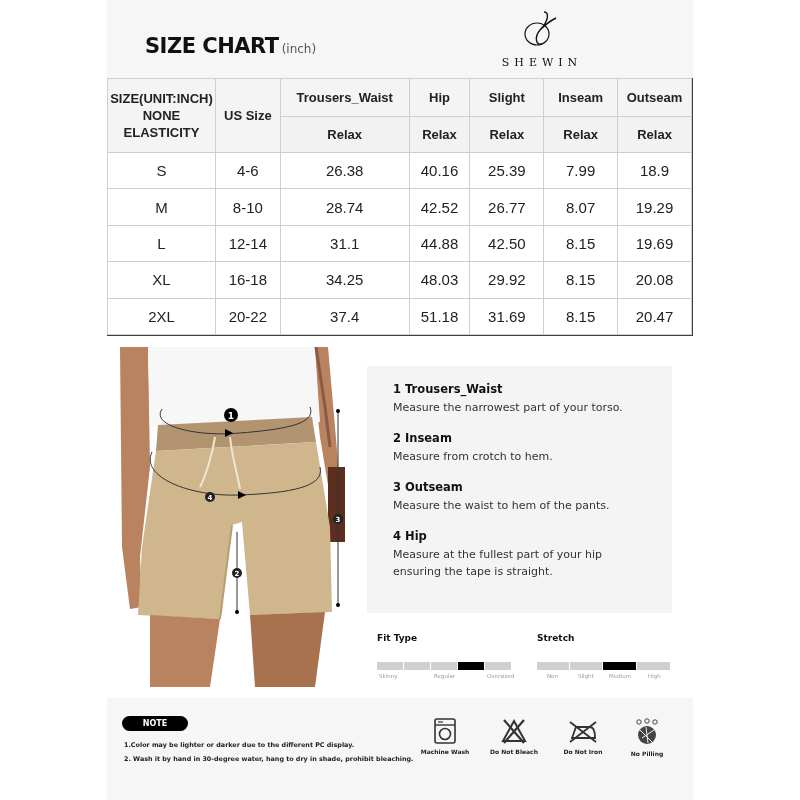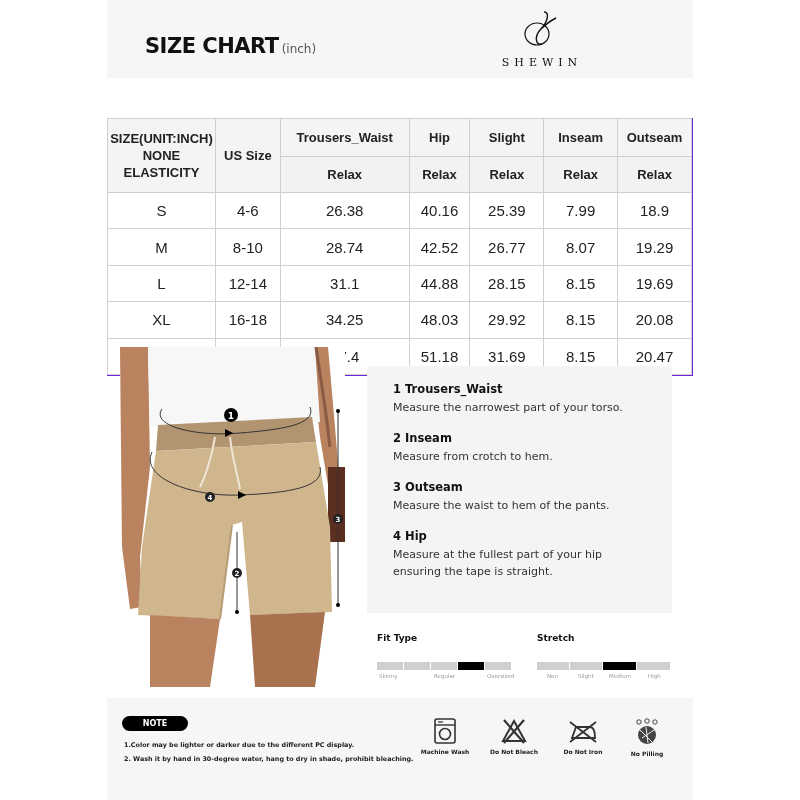--- a/index.html
+++ b/index.html
@@ -8,21 +8,21 @@
 
   
   .header { position: absolute; left: 0; top: 0; width: 586px; height: 78px; background: #f6f6f6; }
   .title { position: absolute; left: 38px; top: 34px; font-family: "DejaVu Sans", sans-serif; font-weight: bold; font-size: 21px; letter-spacing: -0.5px; color: #111; }
   .title small { font-weight: normal; font-size: 12px; color: #555; letter-spacing: 0; margin-left: 3px; }
   .logo { position: absolute; left: 383px; top: 10px; width: 100px; height: 60px; text-align: center; }
   .logo-mark { display: block; margin: 0 auto; width: 40px; height: 38px; }
   .logo-text { display: block; font-family: "DejaVu Serif", serif; font-size: 11px; letter-spacing: 5px; color: #111; margin-top: 8px; padding-left: 4px; }
 
   
-  .table-wrap { position: absolute; left: 0; top: 78px; width: 586px; height: 258px; background: #6d28d9; margin-top: 40px; }
+  .table-wrap { position: absolute; left: 0; top: 78px; width: 586px; height: 258px; background: #404040; }
   table { border-collapse: collapse; position: absolute; left: 0; top: 0; width: 585px; }
   td, th { border: 1px solid #cfcfcf; text-align: center; font-family: "Liberation Sans", sans-serif; }
   th { font-weight: bold; font-size: 13px; color: #222; background: #f4f4f4; }
   th.sub { background: #f2f2f2; }
   td { font-size: 15px; color: #222; background: #ffffff; height: 36.4px; }
   .h1 { height: 38px; }
   .h2 { height: 36px; }
 
   
   .photo { position: absolute; left: 13px; top: 347px; width: 225px; height: 340px; background: #fff; overflow: hidden; }
@@ -111,21 +111,21 @@
         <td>42.52</td>
         <td>26.77</td>
         <td>8.07</td>
         <td>19.29</td>
       </tr>
       <tr>
         <td>L</td>
         <td>12-14</td>
         <td>31.1</td>
         <td>44.88</td>
-        <td>28.15</td>
+        <td>42.50</td>
         <td>8.15</td>
         <td>19.69</td>
       </tr>
       <tr>
         <td>XL</td>
         <td>16-18</td>
         <td>34.25</td>
         <td>48.03</td>
         <td>29.92</td>
         <td>8.15</td>

